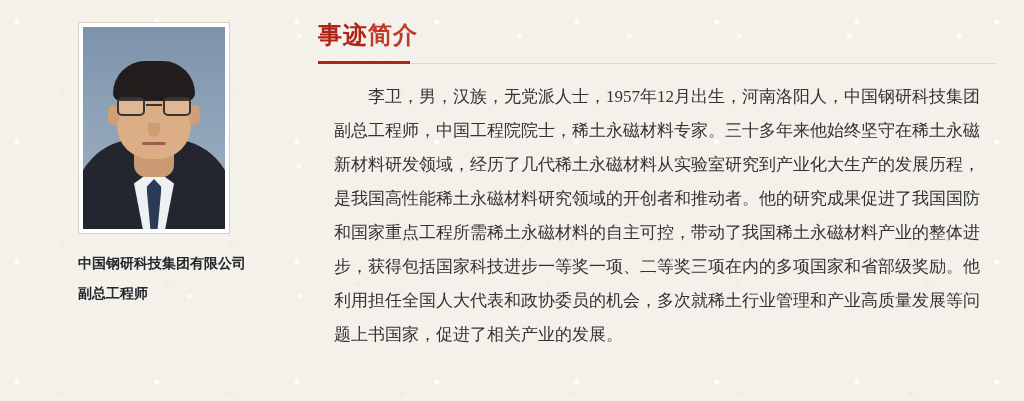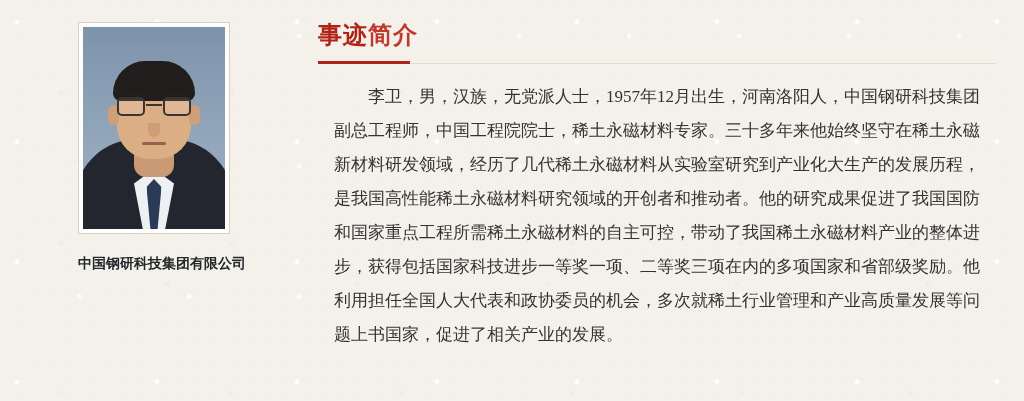--- a/index.html
+++ b/index.html
@@ -268,20 +268,21 @@
           <div class="bridge"></div>
           <div class="lens right"></div>
         </div>
         <div class="nose"></div>
         <div class="mouth"></div>
       </div>
     </div>
 
     <div class="profile-meta">
       <p class="org">中国钢研科技集团有限公司</p>
+      <p class="role">副总工程师</p>
     </div>
   </div>
 
   <div class="content-col">
     <div class="section-head">
       <h2><span>事迹</span><span class="sub">简介</span></h2>
       <div class="rule"></div>
     </div>
     <p class="body-text">李卫，男，汉族，无党派人士，1957年12月出生，河南洛阳人，中国钢研科技集团副总工程师，中国工程院院士，稀土永磁材料专家。三十多年来他始终坚守在稀土永磁新材料研发领域，经历了几代稀土永磁材料从实验室研究到产业化大生产的发展历程，是我国高性能稀土永磁材料研究领域的开创者和推动者。他的研究成果促进了我国国防和国家重点工程所需稀土永磁材料的自主可控，带动了我国稀土永磁材料产业的整体进步，获得包括国家科技进步一等奖一项、二等奖三项在内的多项国家和省部级奖励。他利用担任全国人大代表和政协委员的机会，多次就稀土行业管理和产业高质量发展等问题上书国家，促进了相关产业的发展。</p>
   </div>

